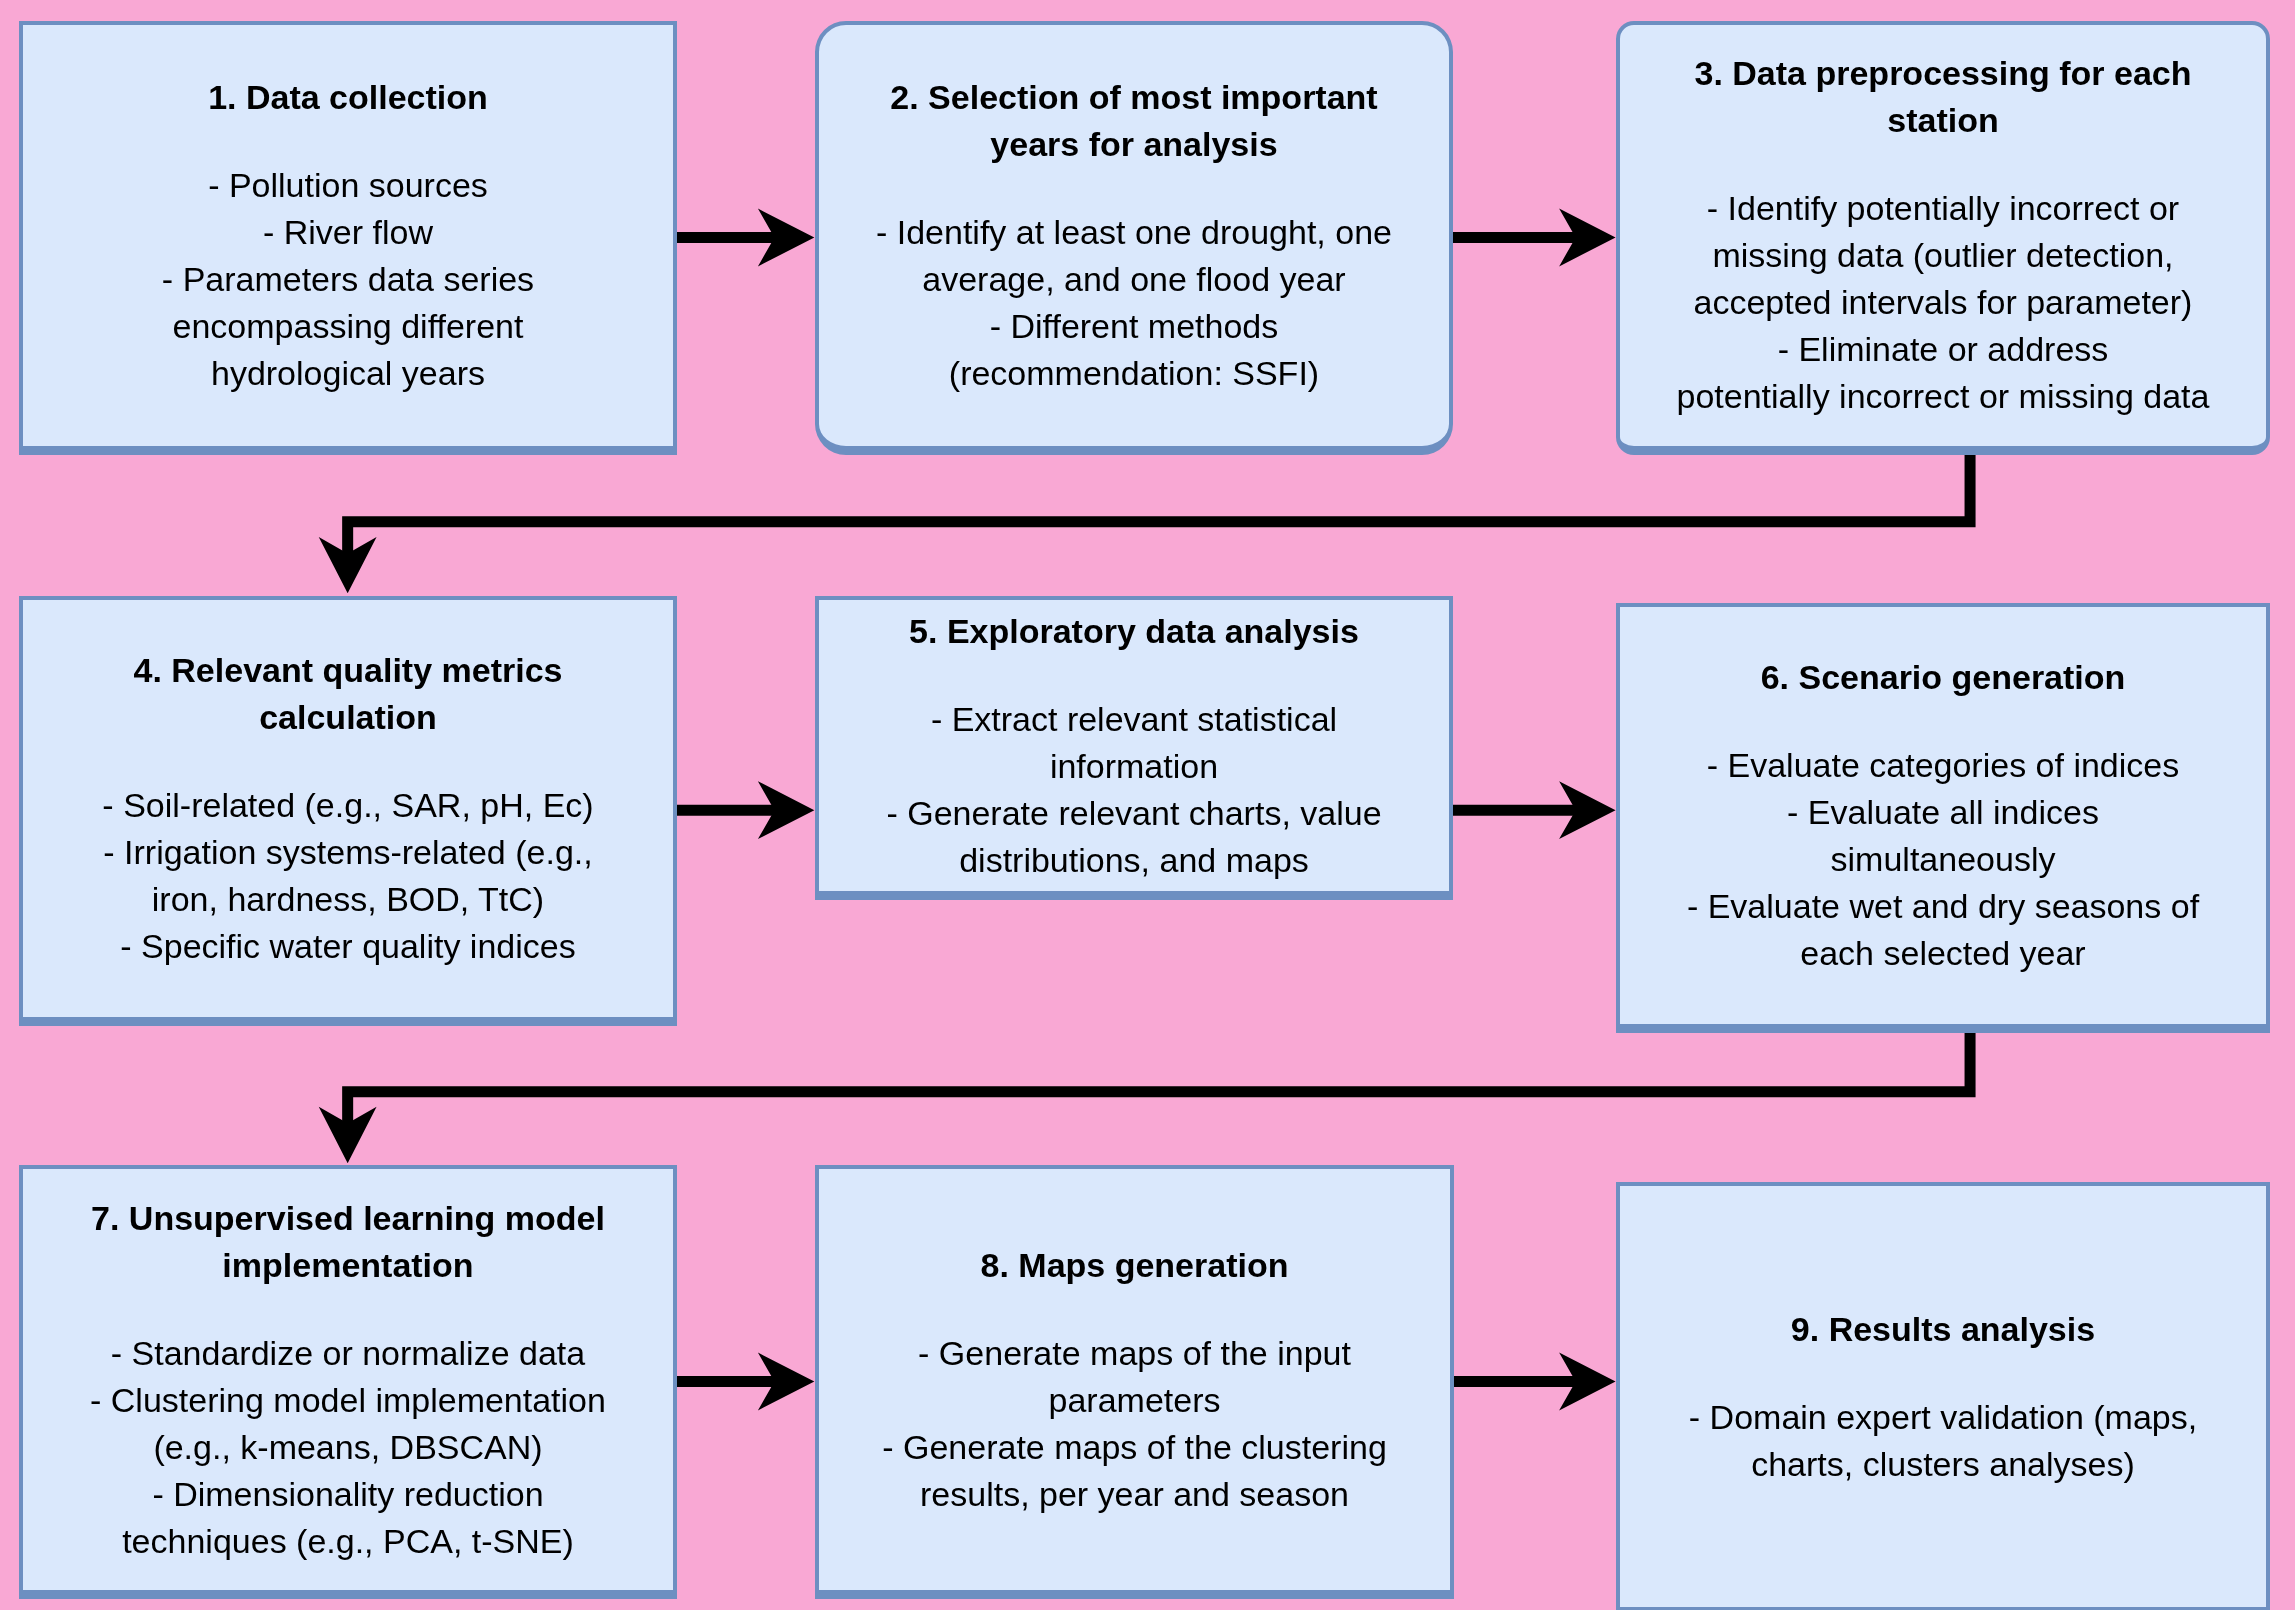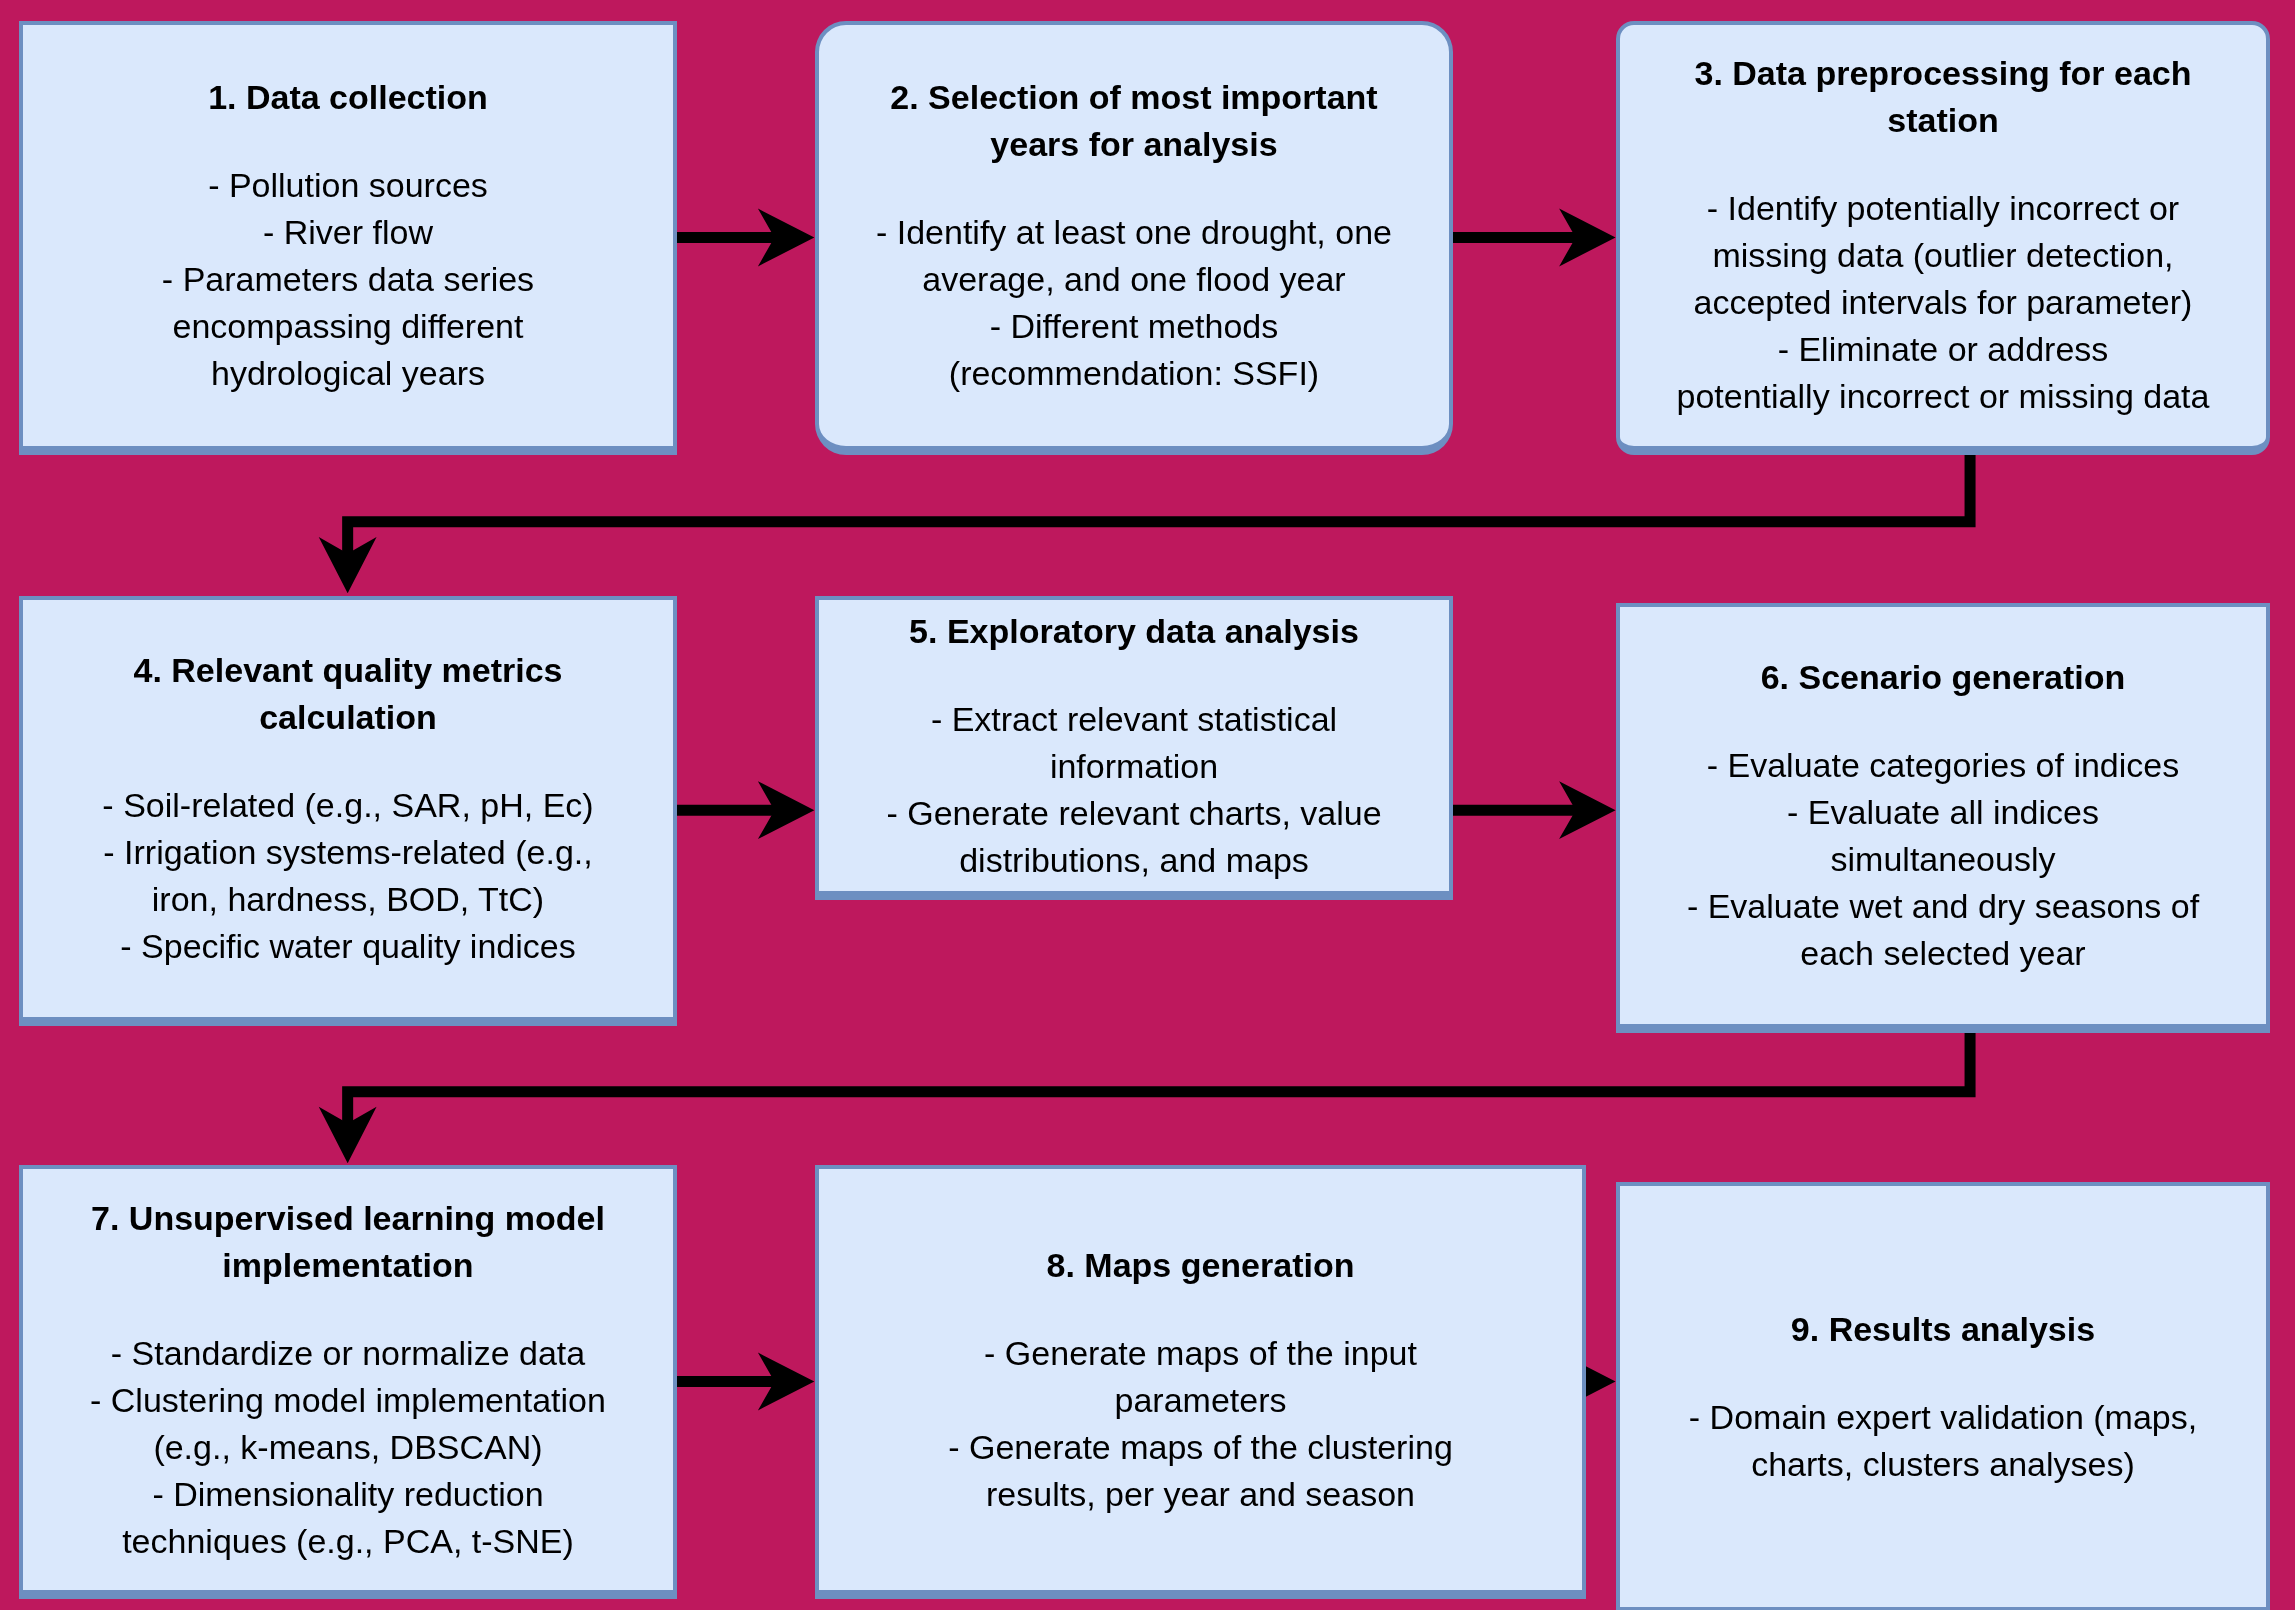--- a/index.html
+++ b/index.html
@@ -1,20 +1,20 @@
 <!DOCTYPE html>
 <html style="font-size:11px"><head>
 <meta charset="utf-8">
 <style>
   html, body { margin: 0; padding: 0; background: #ffffff; }
   #canvas {
     position: relative;
     width: 2295px;
     height: 1610px;
-    background: #be185d;
+    background: #f9a8d4;
     font-family: "Liberation Sans", sans-serif;
     color: #000000;
     overflow: hidden;
   }
   #connector-layer {
     position: absolute;
     left: 0; top: 0;
     width: 2295px; height: 1610px;
     pointer-events: none;
   }
@@ -153,21 +153,21 @@
   <div class="flow-box" style="left:19px; top:1165px; width:658px; height:434px;">
     <div class="box-title">7. Unsupervised learning model
 implementation</div>
     <div class="box-body">- Standardize or normalize data
 - Clustering model implementation
 (e.g., k-means, DBSCAN)
 - Dimensionality reduction
 techniques (e.g., PCA, t-SNE)</div>
   </div>
 
-  <div class="flow-box" style="left:815px; top:1165px; width:771px; height:434px;">
+  <div class="flow-box" style="left:815px; top:1165px; width:639px; height:434px;">
     <div class="box-title">8. Maps generation</div>
     <div class="box-body">- Generate maps of the input
 parameters
 - Generate maps of the clustering
 results, per year and season</div>
   </div>
 
   <div class="flow-box" style="left:1616px; top:1182px; width:654px; height:434px;">
     <div class="box-title">9. Results analysis</div>
     <div class="box-body">- Domain expert validation (maps,

